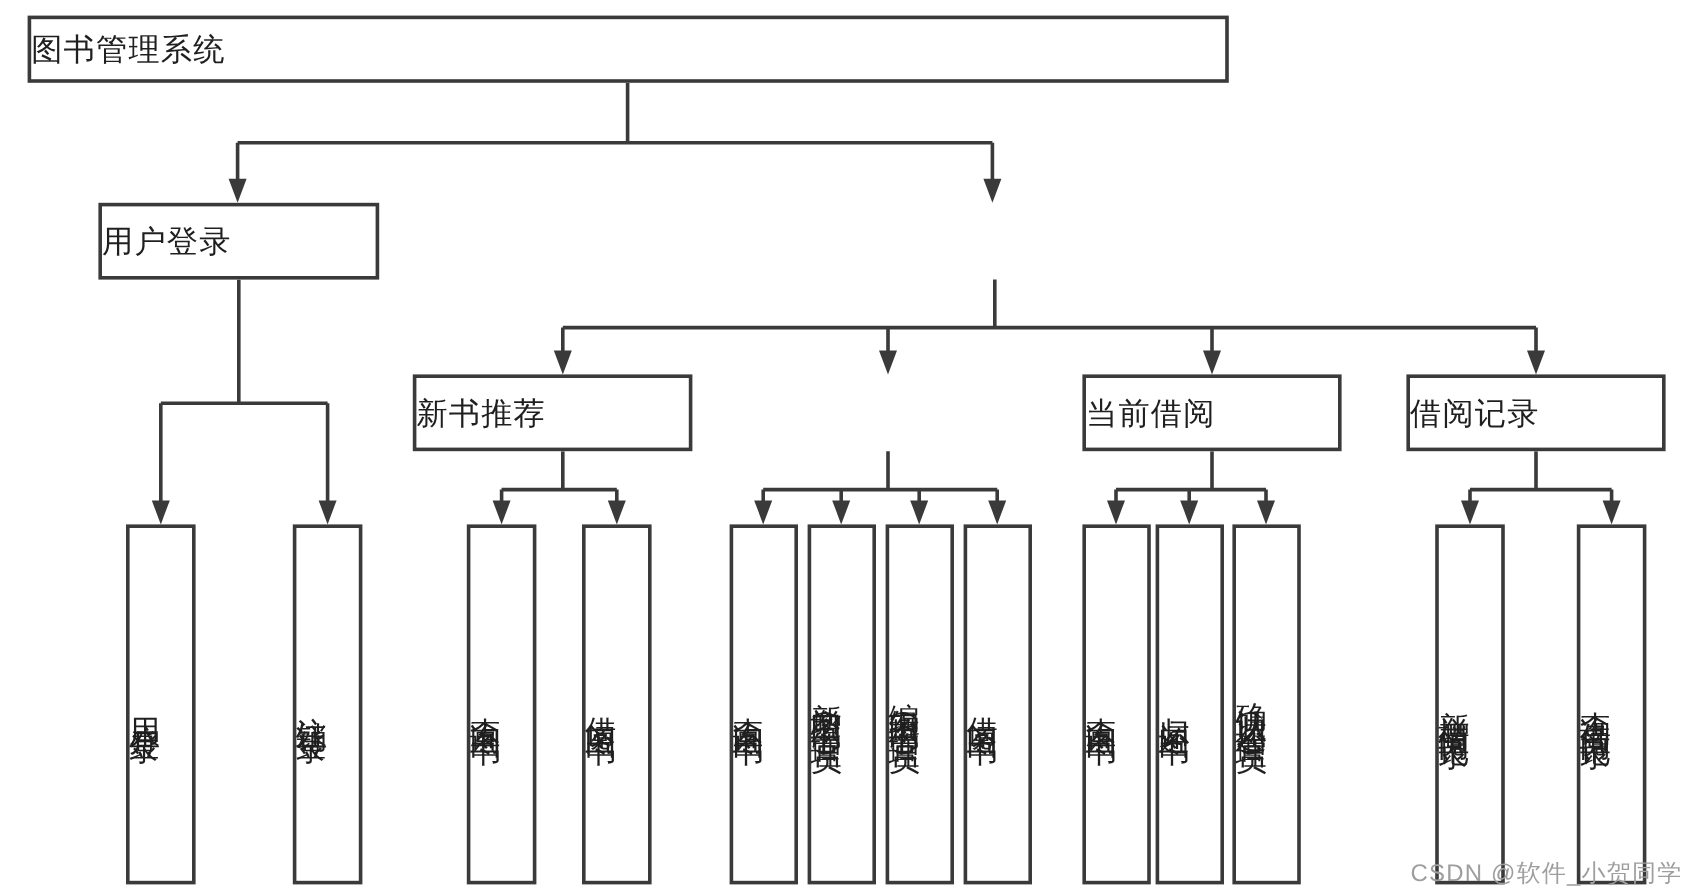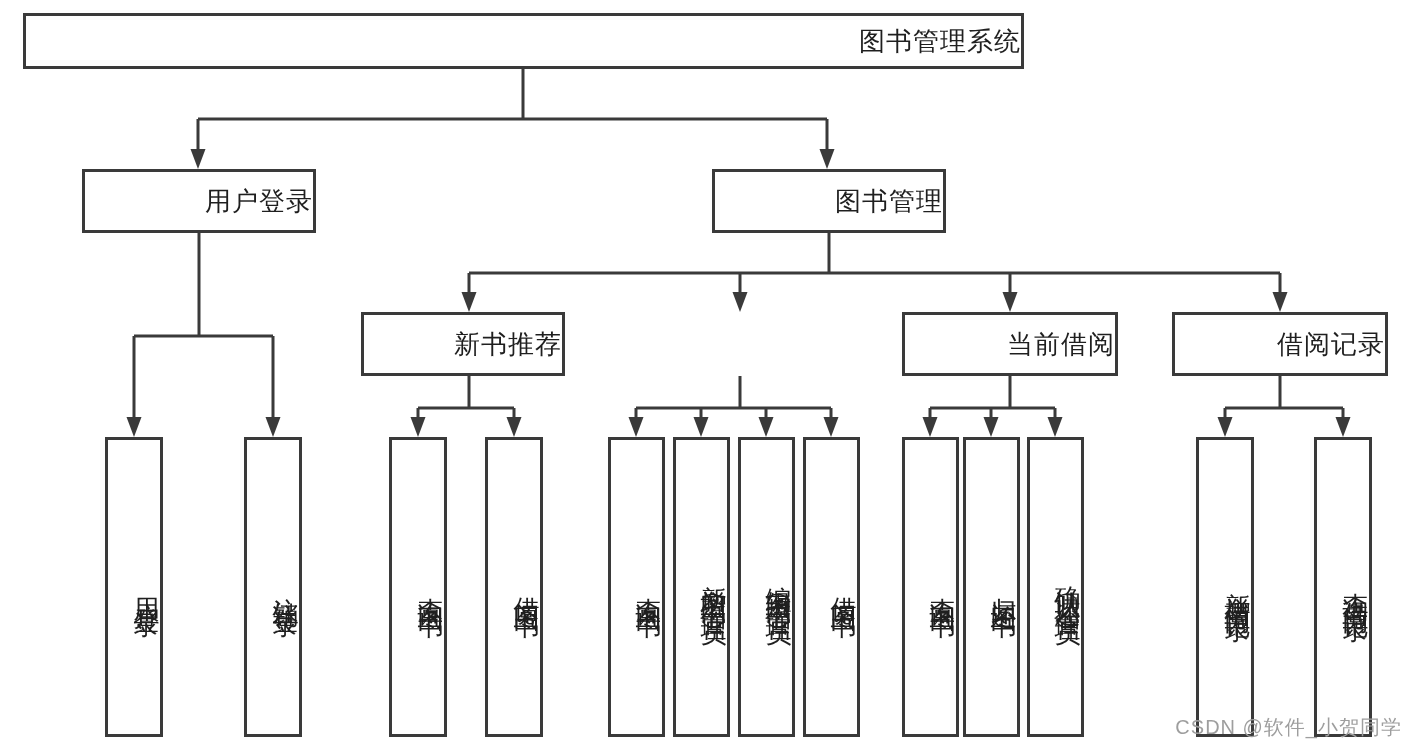--- a/index.html
+++ b/index.html
@@ -6,21 +6,21 @@
   .canvas {
     position:relative; width:1405px; height:747px; background:#fff;
     font-family:"Liberation Sans", sans-serif; overflow:hidden;
     --line:#3a3a3a; --text:#1f1f1f; --wm:#9e9e9e;
   }
   svg.wires { position:absolute; left:0; top:0; width:1405px; height:747px; }
   .wire { stroke:var(--line); stroke-width:3; fill:none; }
   .arrowhead { fill:var(--line); stroke:none; }
   .node {
     position:absolute; box-sizing:border-box; border:3px solid var(--line);
-    background:#fff; display:flex; align-items:center; justify-content:flex-end;
+    background:#fff; display:flex; align-items:center; justify-content:flex-start;
     color:var(--text);
   }
   .hnode { font-size:26px; letter-spacing:1px; white-space:nowrap; }
   .vnode .vtext {
     writing-mode:vertical-rl; line-height:1; font-size:26px;
     letter-spacing:5px; white-space:nowrap;
   }
   .watermark {
     position:absolute; right:3px; top:714px; font-size:20px;
     color:var(--wm); letter-spacing:1px; z-index:5; white-space:nowrap;text-align:right;
@@ -61,25 +61,22 @@
     <polygon class="arrowhead" points="1335.5,417 1350.5,417 1343,437"></polygon>
   </svg>
 
   <div class="node hnode" style="left:23px;top:13px;width:1001px;height:56px">
     <span>图书管理系统</span>
   </div>
 
   <div class="node hnode" style="left:82px;top:169px;width:234px;height:64px">
     <span>用户登录</span>
   </div>
-  <div class="node hnode" style="left:712px;top:169px;width:234px;height:64px">
-    <span>图书管理</span>
-  </div>
 
-  <div class="node hnode" style="left:361px;top:312px;width:204px;height:64px">
+  <div class="node hnode" style="left:344px;top:312px;width:233px;height:64px">
     <span>新书推荐</span>
   </div>
   <div class="node hnode" style="left:902px;top:312px;width:216px;height:64px">
     <span>当前借阅</span>
   </div>
   <div class="node hnode" style="left:1172px;top:312px;width:216px;height:64px">
     <span>借阅记录</span>
   </div>
 
   <div class="node vnode" style="left:105px;top:437px;width:58px;height:300px">

